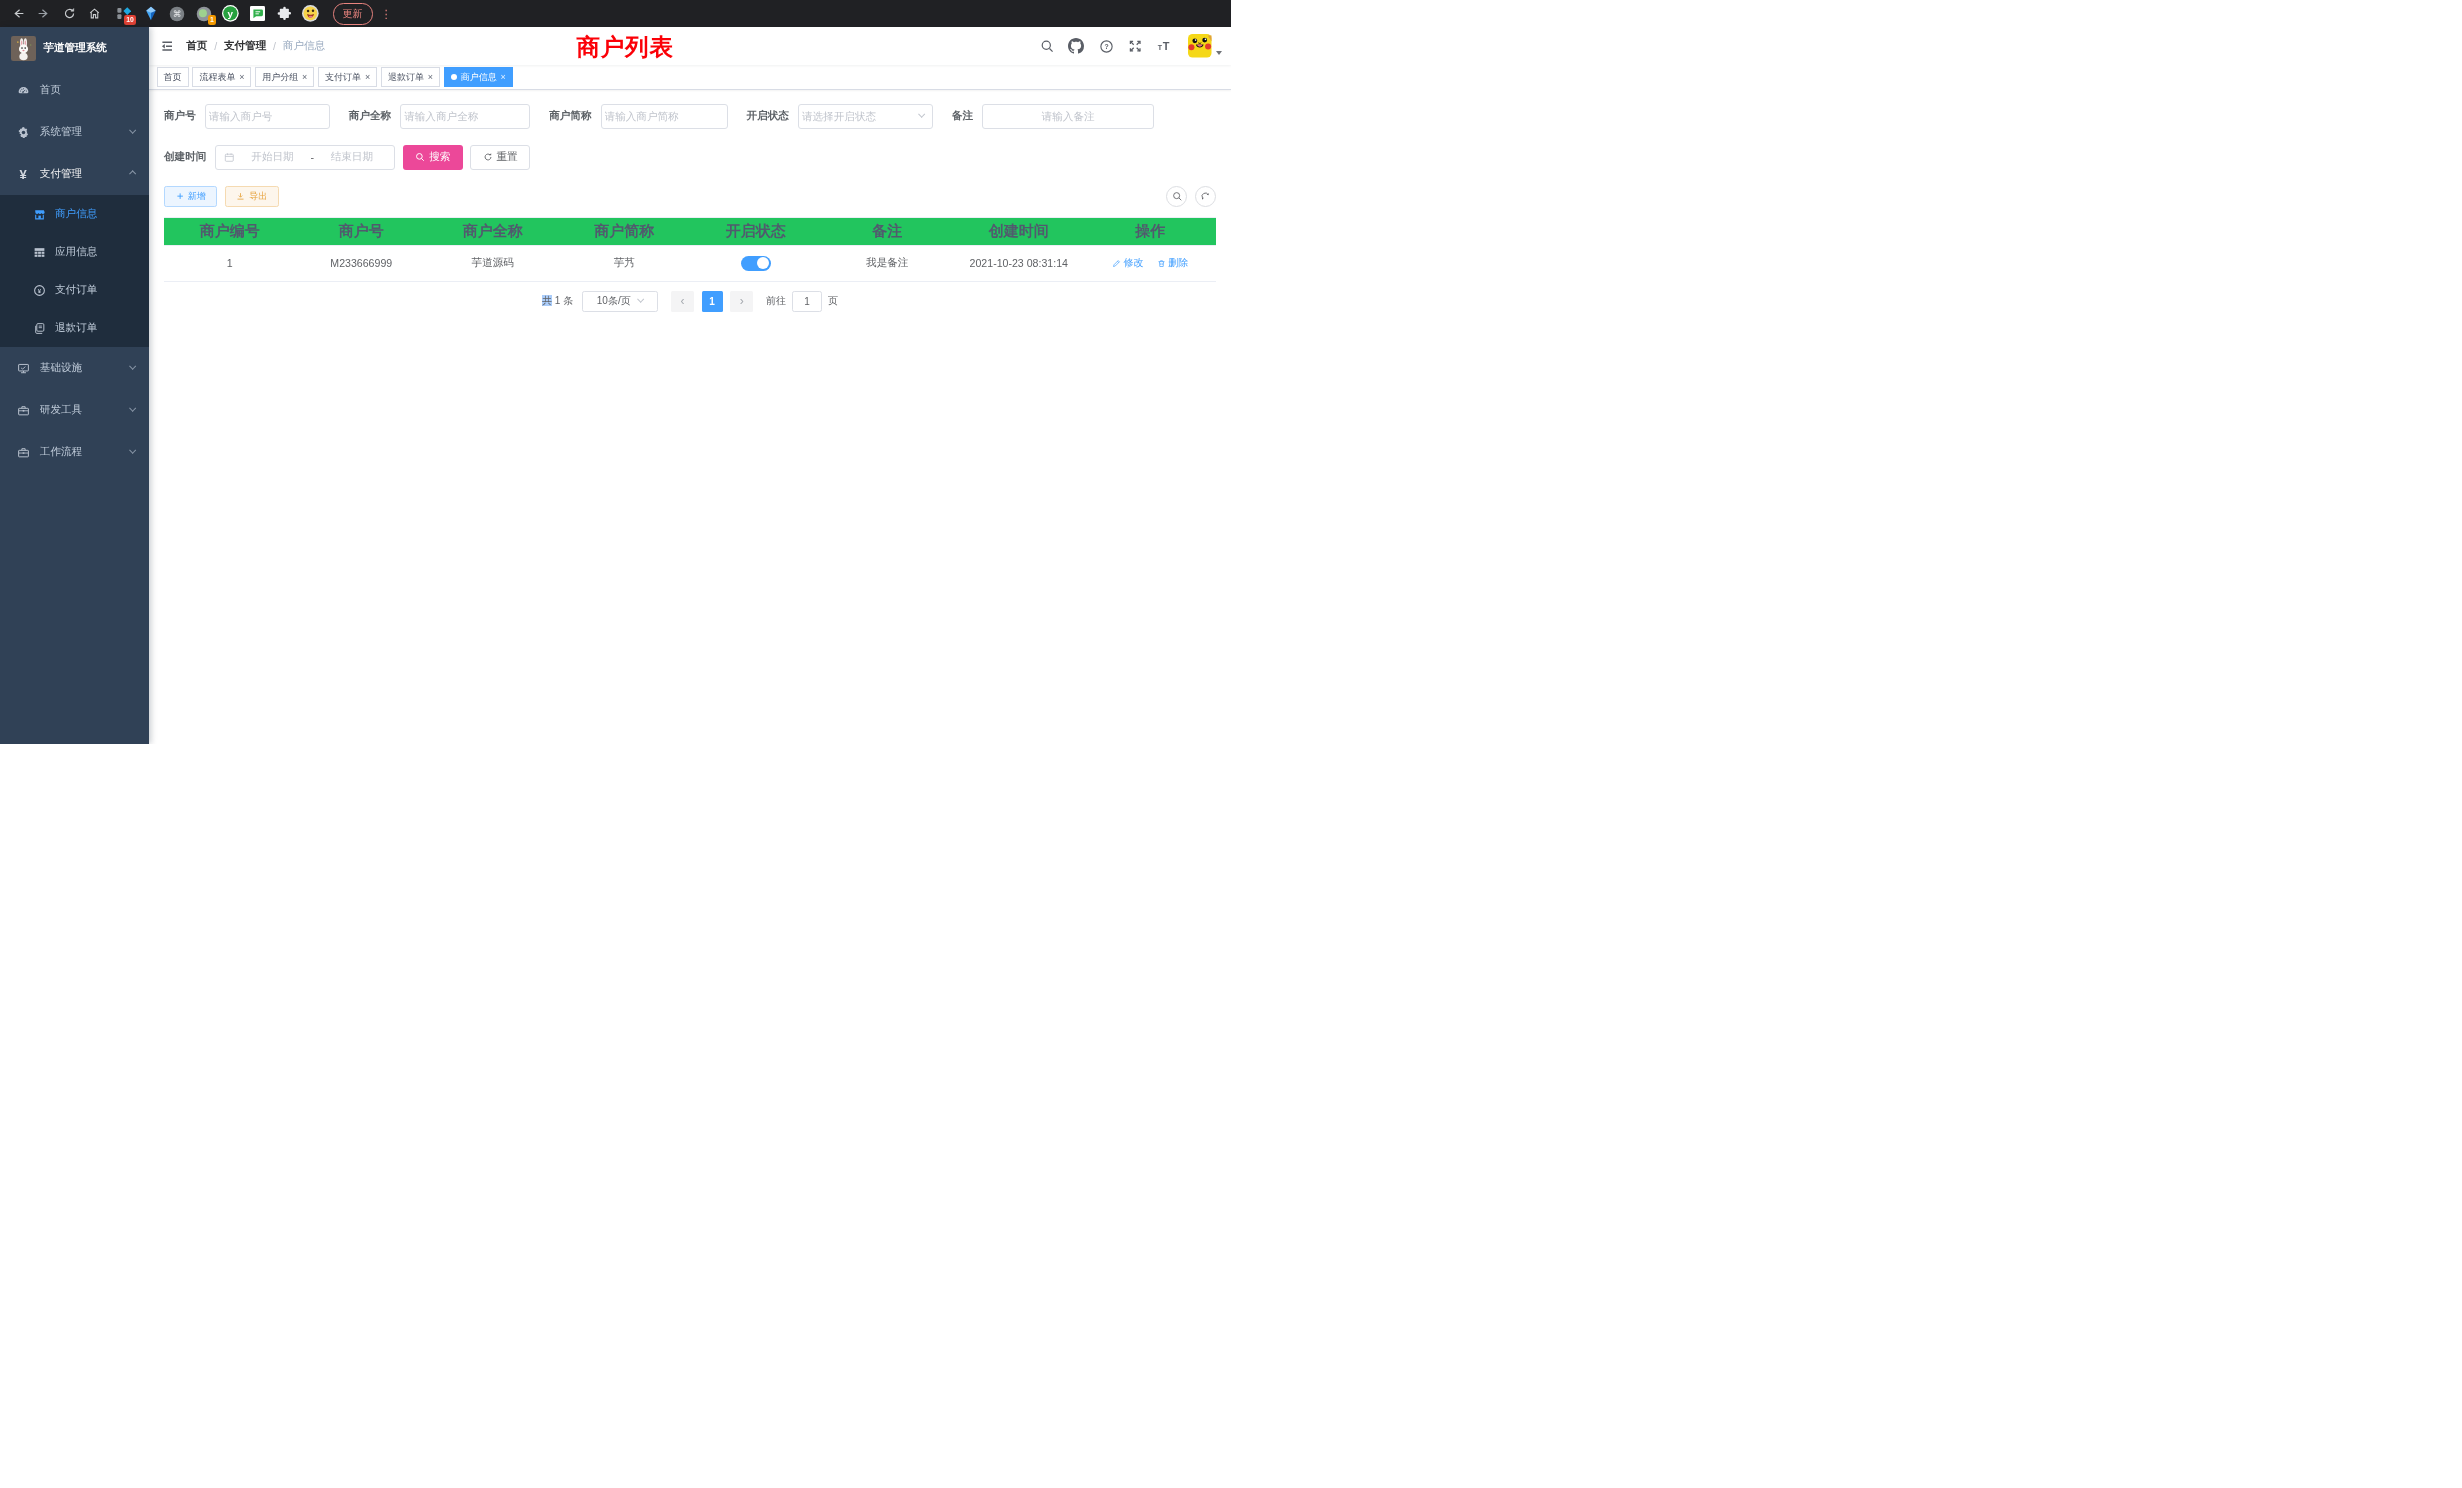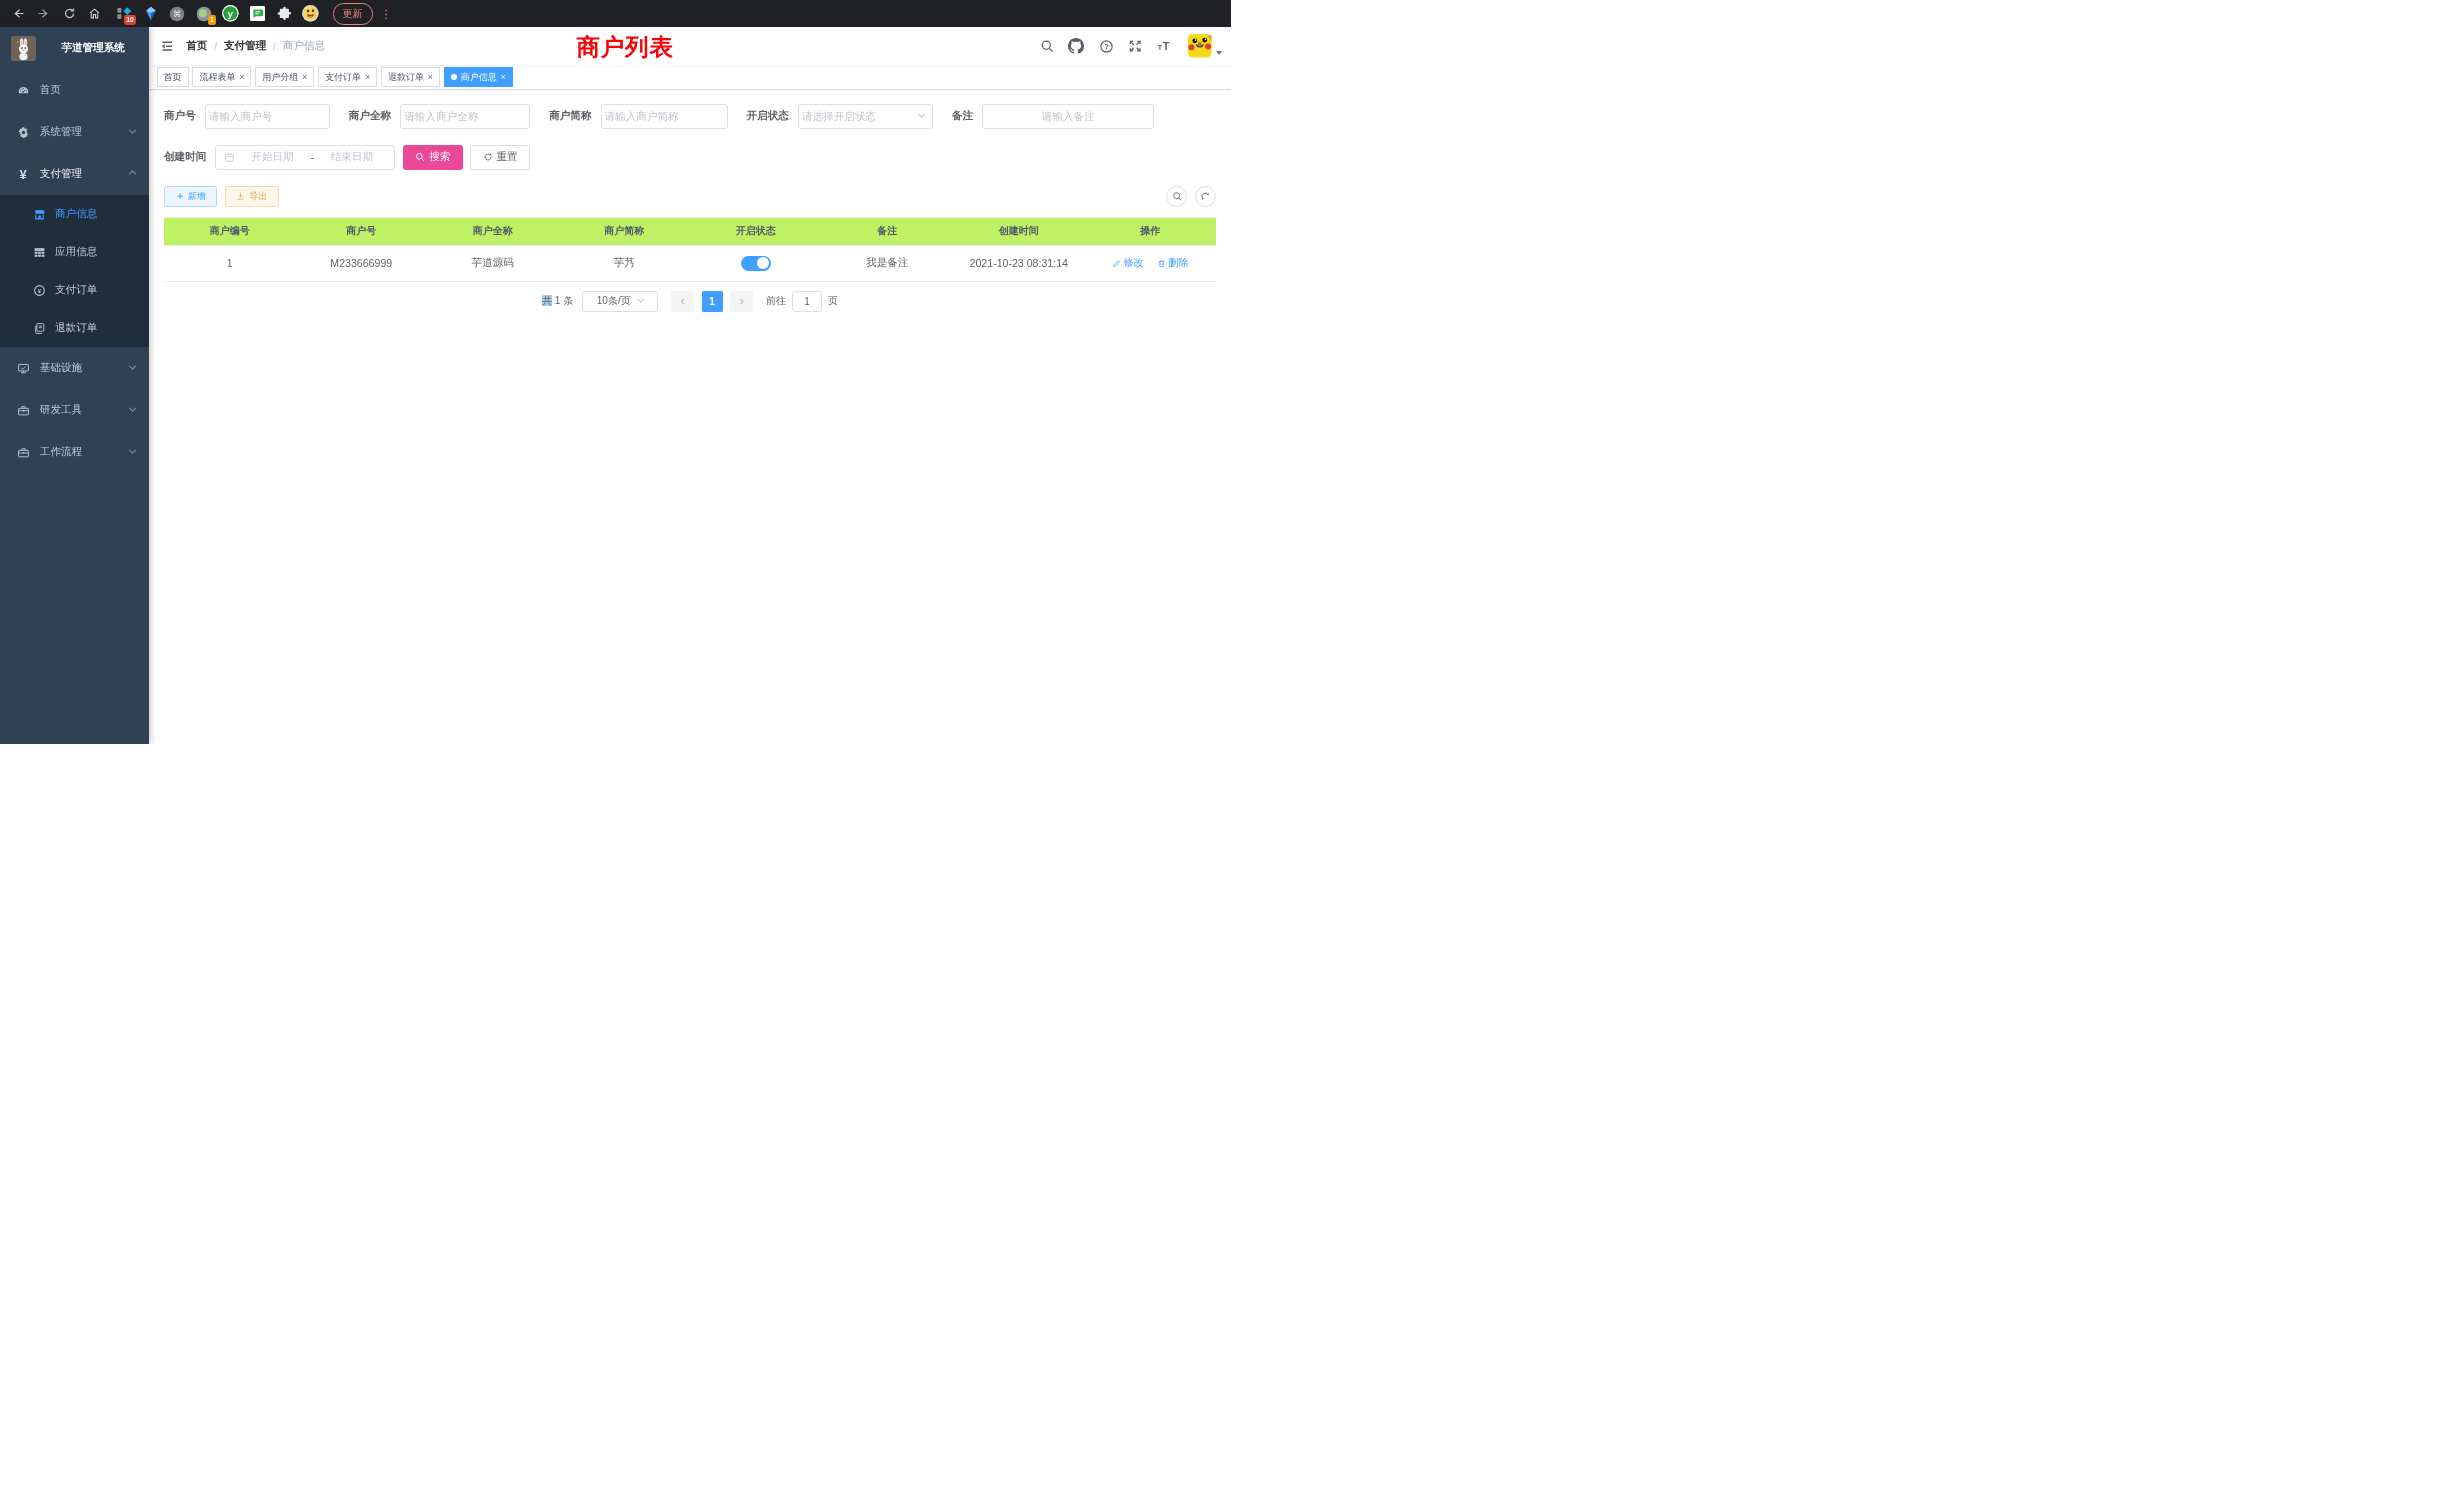--- a/index.html
+++ b/index.html
@@ -18,21 +18,21 @@
   .ext { width:16.7px; height:16.7px; position:relative; display:flex; align-items:center; justify-content:center; }
   .badge { position:absolute; right:-3.8px; bottom:-3px; font-size:6.8px; line-height:1; color:#fff; padding:1.5px 2.3px; border-radius:2.3px; font-weight:700; }
   .badge.red { background:#e04235; }
   .badge.orange { background:#f29900; color:#fff; }
   .update-pill { border:1.1px solid #e8837e; color:#e8837e; background:transparent; border-radius:10.6px; font-size:10px; padding:3px 9px; margin:0 3px; white-space:nowrap; }
   .kebab { color:#e8837e; font-size:11.4px; width:12px; text-align:center; letter-spacing:0; }
 
   
   .app { display:flex; height:717px; }
   .sidebar { width:149px; background:#304156; color:#bfcbd9; flex:0 0 auto; box-shadow:1.5px 0 6px rgba(0,21,41,.22); position:relative; z-index:6; }
-  .logo-row { height:42px; display:flex; align-items:center; padding-left:11.4px; gap:25px; }
+  .logo-row { height:42px; display:flex; align-items:center; padding-left:11.4px; gap:7px; }
   .logo-title { color:#fff; font-size:10.6px; font-weight:700; }
   .menu-item { height:42px; display:flex; align-items:center; padding:0 13.6px 0 13px; font-size:10.6px; color:#bfcbd9; cursor:pointer; }
   .menu-item .mi-icon { width:20px; margin-right:6.8px; display:flex; justify-content:center; color:#b9c2cf; font-size:13px; }
   .menu-item .chev { margin-left:auto; color:#8a97a8; }
   .menu-item.open-title { color:#f4f4f5; }
   .submenu .menu-item { height:38px; background:#1f2d3d; padding-left:29px; }
   .submenu .menu-item .mi-icon { margin-right:6px; }
   .submenu .menu-item.active { color:#409eff; }
   .submenu .menu-item.active .mi-icon { color:#409eff; }
   .chev { width:5.3px; height:5.3px; border-right:1.1px solid currentColor; border-bottom:1.1px solid currentColor; display:inline-block; }
@@ -77,21 +77,21 @@
   .btn { height:25px; border-radius:3px; border:0.8px solid transparent; font-size:10.6px; display:inline-flex; align-items:center; justify-content:center; gap:3.8px; padding:0 11.4px; cursor:pointer; background:#fff; }
   .btn-primary { background:#ec4899; color:#fff;align-items:center; }
   .btn-default { border-color:#dcdfe6; color:#606266; }
   .btn-mini { height:21px; font-size:9px; padding:0 10.6px; border-radius:2.3px; }
   .btn-add { background:#ecf5ff; border-color:#b3d8ff; color:#409eff; }
   .btn-export { background:#fdf6ec; border-color:#f5dab1; color:#e6a23c; }
   .toolbar-row { display:flex; align-items:center; margin-bottom:10px; }
   .circle-btn { width:21px; height:21px; border-radius:50%; border:0.8px solid #dcdee2; background:#fff; color:#606266; display:flex; align-items:center; justify-content:center; cursor:pointer; }
 
   table { width:100%; border-collapse:collapse; table-layout:fixed; }
-  thead th { height:28px; background:#bef264; color:#515a6e; font-size:10px; font-weight:700; text-align:center; border-top:0.8px solid #ebeef5; border-bottom:0.8px solid #ebeef5; }
+  thead th { height:28px; background:#22c55e; color:#515a6e; font-size:15px; font-weight:700; text-align:center; border-top:0.8px solid #ebeef5; border-bottom:0.8px solid #ebeef5; }
   tbody td { height:36px; color:#606266; font-size:10.6px; text-align:center; border-bottom:0.8px solid #ebeef5; }
   .switch { width:30px; height:15px; border-radius:7.6px; background:#409eff; position:relative; display:inline-block; vertical-align:middle; cursor:pointer; }
   .switch::after { content:""; position:absolute; top:1.5px; right:1.5px; width:12px; height:12px; border-radius:50%; background:#fff; }
   .op-link { color:#409eff; font-size:10px; display:inline-flex; align-items:center; gap:2.3px; cursor:pointer; }
   .op-link + .op-link { margin-left:10.6px; }
 
   .pagination { display:flex; align-items:center; justify-content:center; margin-top:9px; font-size:10px; color:#606266; }
   .pg-total { margin-right:9px; font-weight:400; }
   .pg-total .hl { background:#abcdfa; }
   .size-select { width:76px; height:21px; border:0.8px solid #dcdfe6; border-radius:2.3px; display:flex; align-items:center; justify-content:center; gap:7.6px; margin-right:9px; color:#606266; cursor:pointer; background:#fff; }

